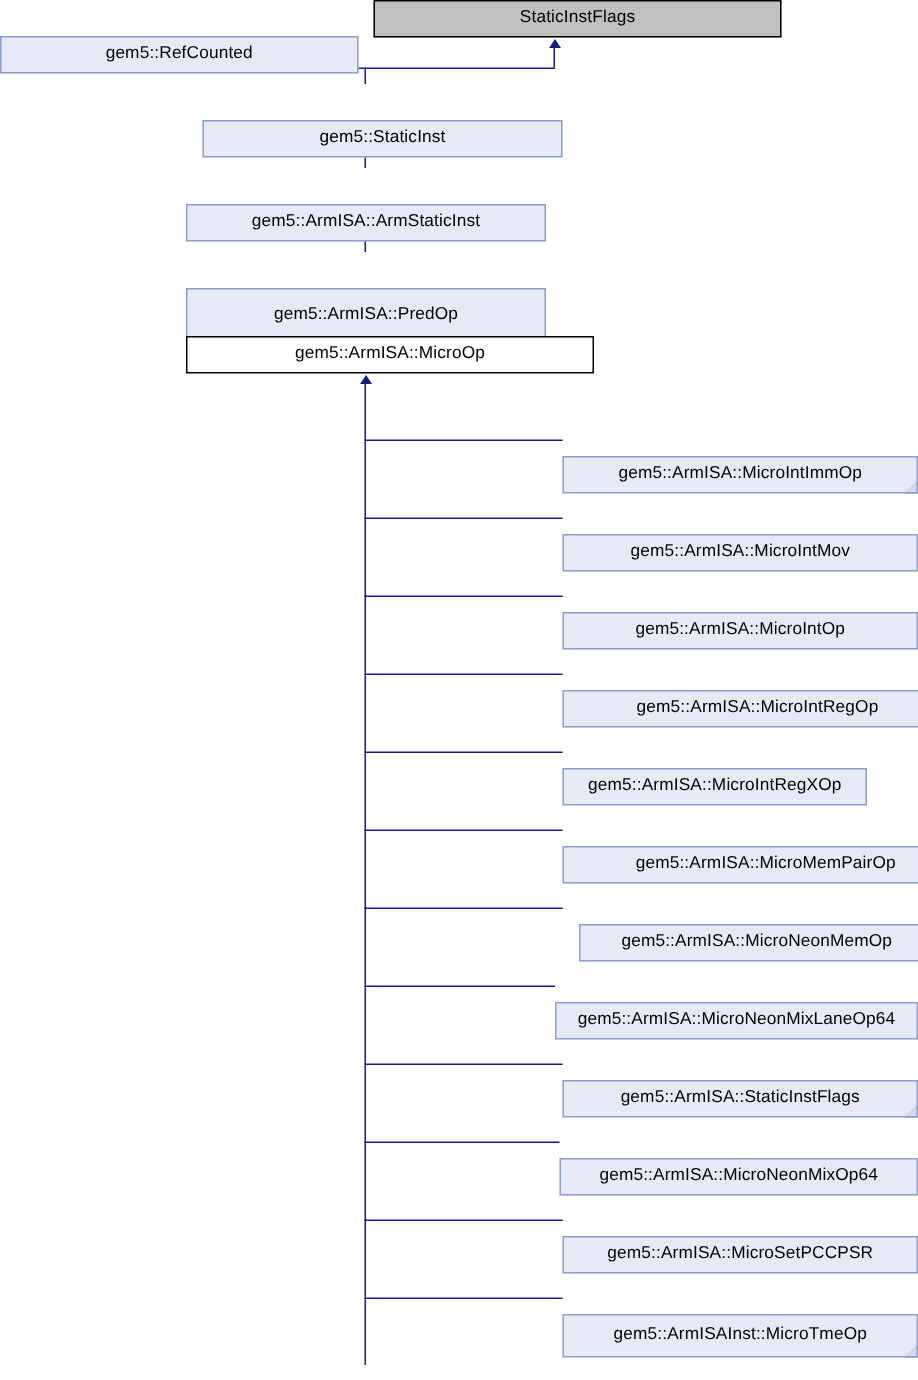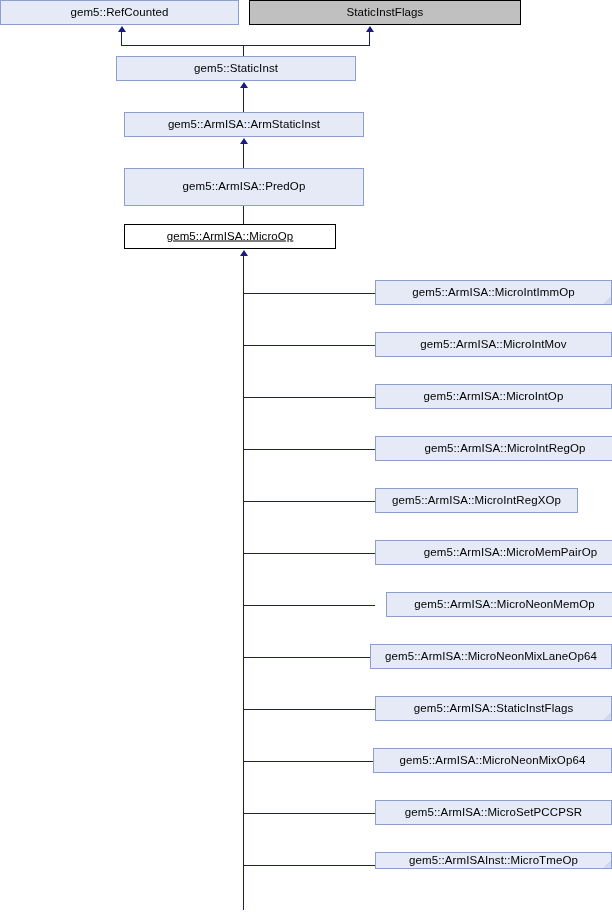--- a/index.html
+++ b/index.html
@@ -37,20 +37,21 @@
   }
   .node-label {
     display: block;
     transform: translateY(-0.5px);
   }
 
   
   .node.base {
     background: #e6eaf6;
     border: 1px solid #8c9fcd;
+    margin-top: 24px;
   }
   
   .node.current {
     background: #ffffff;
     border: 1px solid #000000;
   }
   
   .node.flags {
     background: #c0c0c0;
     border: 1px solid #000000;
@@ -115,42 +116,42 @@
   <div class="arrow-up" style="left:118px; top:26px;"></div>
   <div class="arrow-up" style="left:366px; top:26px;"></div>
 
   <div class="edge v" style="left:121px; top:32px; height:13px;"></div>
   <div class="edge v" style="left:369px; top:32px; height:13px;"></div>
 
   <div class="edge h" style="left:121px; top:45px; width:249px;"></div>
 
   <div class="edge v" style="left:243px; top:45px; height:11px;"></div>
 
-  <div class="node base" style="left:116px; top:56px; width:240px; height:25px;">
+  <div class="node base" style="left:135px; top:56px; width:240px; height:25px;">
     <span class="node-label">gem5::StaticInst</span>
   </div>
 
   <div class="edge v" style="left:243px; top:88px; height:24px;"></div>
   <div class="arrow-up" style="left:240px; top:82px;"></div>
 
   <div class="node base" style="left:124px; top:112px; width:240px; height:25px;align-items:center;">
     <span class="node-label">gem5::ArmISA::ArmStaticInst</span>
   </div>
 
   <div class="edge v" style="left:243px; top:144px; height:24px;"></div>
   <div class="arrow-up" style="left:240px; top:138px;"></div>
 
   <div class="node base" style="left:124px; top:168px; width:240px; height:38px;">
     <span class="node-label">gem5::ArmISA::PredOp</span>
   </div>
 
   <div class="edge v" style="left:243px; top:200px; height:24px;"></div>
   <div class="arrow-up" style="left:240px; top:194px;"></div>
 
-  <div class="node current" style="left:124px; top:224px; width:212px; height:25px;text-decoration:underline;">
+  <div class="node current" style="left:124px; top:224px; width:272px; height:25px;">
     <span class="node-label">gem5::ArmISA::MicroOp</span>
   </div>
 
   <div class="arrow-up" style="left:240px; top:250px;"></div>
 
   <div class="edge v" style="left:243px; top:255px; height:655px;"></div>
 
   <div id="derived-list">
       <div class="edge h" style="left: 243px; top: 293px; width: 132px;"></div>
       <div class="node base folded" style="left: 375px; top: 280px; width: 237px; height: 25px;">
@@ -190,18 +191,18 @@
       </div>
       <div class="edge h" style="left: 243px; top: 761px; width: 130px;"></div>
       <div class="node base" style="left: 373px; top: 748px; width: 239px; height: 25px;">
         <span class="node-label">gem5::ArmISA::MicroNeonMixOp64</span>
       </div>
       <div class="edge h" style="left: 243px; top: 813px; width: 132px;"></div>
       <div class="node base" style="left: 375px; top: 800px; width: 237px; height: 25px;">
         <span class="node-label">gem5::ArmISA::MicroSetPCCPSR</span>
       </div>
       <div class="edge h" style="left: 243px; top: 865px; width: 132px;"></div>
-      <div class="node base folded" style="left: 375px; top: 852px; width: 237px; height: 17px;">
+      <div class="node base folded" style="left: 375px; top: 852px; width: 237px; height: 29px;">
         <span class="node-label">gem5::ArmISAInst::MicroTmeOp</span>
       </div>
     </div>
 
 </div>
 
 </body></html>

